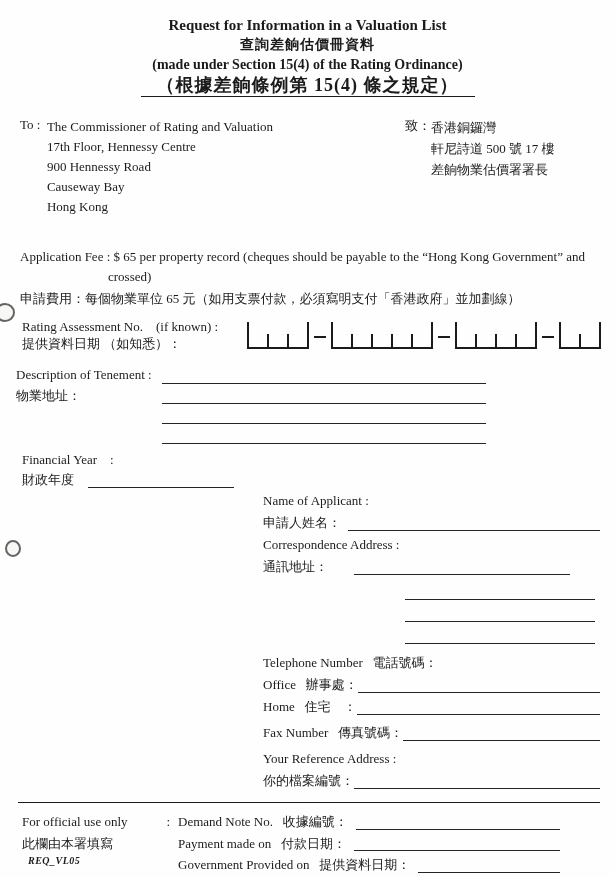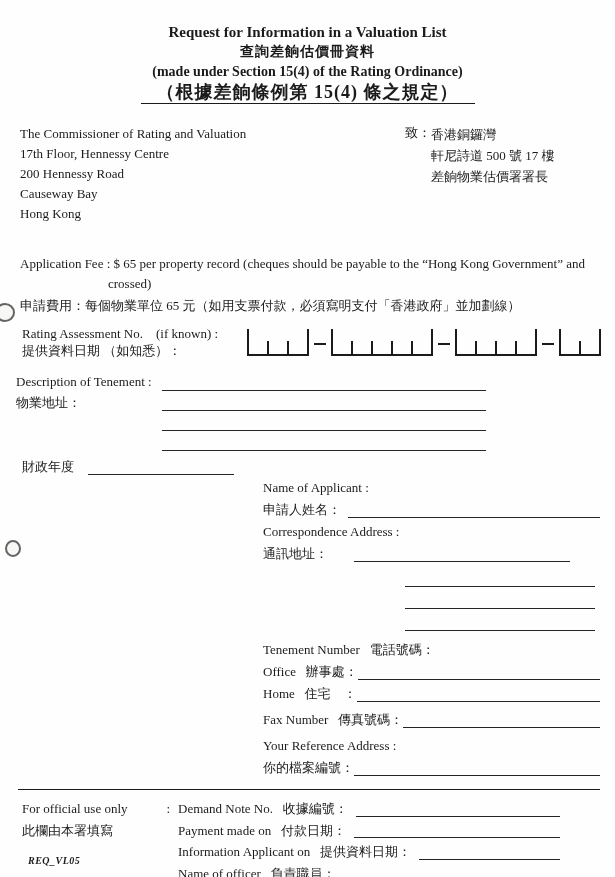--- a/index.html
+++ b/index.html
@@ -8,21 +8,21 @@
     width:615px;height:877px;
     background:#fefefe;
     color:#1b1b1b;
     font-family:"Liberation Serif","DejaVu Serif",serif;
     font-size:13px;
     overflow:hidden;
     box-sizing:border-box;
   }
   .pre{white-space:pre;}
   
-  .hdr{padding-top:22px;text-align:center;line-height:20px;}
+  .hdr{padding-top:15px;text-align:center;line-height:20px;}
   .hdr .t-en{font-size:15px;font-weight:700;}
   .hdr .t-zh{font-size:14px;font-weight:700;letter-spacing:1px;}
   .hdr .s-en{font-size:14px;font-weight:700;}
   .hdr .s-zh{font-size:18px;font-weight:700;display:inline-block;
     border-bottom:1.6px solid #1b1b1b;padding:0 16px 1px 16px;letter-spacing:1px;}
   
   .addr-row{display:flex;justify-content:space-between;margin:20px 20px 0 20px;}
   .hang{display:flex;}
   .hang .lbl{white-space:pre;}
   .hang .lines{line-height:20px;}
@@ -82,24 +82,25 @@
 
   <div class="hdr">
     <div class="t-en">Request for Information in a Valuation List</div>
     <div class="t-zh">查詢差餉估價冊資料</div>
     <div class="s-en">(made under Section 15(4) of the Rating Ordinance)</div>
     <div><span class="s-zh">（根據差餉條例第  15(4)  條之規定）</span></div>
   </div>
 
   <div class="addr-row">
     <div class="hang">
+      <span class="lbl">To :  </span>
       <div class="lines">
         <div>The Commissioner of Rating and Valuation</div>
         <div>17th Floor, Hennessy Centre</div>
-        <div>200 Hennessy Road</div>
+        <div>900 Hennessy Road</div>
         <div>Causeway Bay</div>
         <div>Hong Kong</div>
       </div>
     </div>
     <div class="hang addr-zh">
       <span class="lbl">致：</span>
       <div class="lines">
         <div>香港銅鑼灣</div>
         <div>軒尼詩道 500 號 17 樓</div>
         <div>差餉物業估價署署長</div>
@@ -164,20 +165,21 @@
     </div>
     <div class="rules">
       <div class="rule"></div>
       <div class="rule"></div>
       <div class="rule"></div>
       <div class="rule"></div>
     </div>
   </div>
 
   <div class="finyear">
+    <div class="pre">Financial Year    :</div>
     <div class="row2">
       <span>財政年度</span>
       <span class="fy-rule"></span>
     </div>
   </div>
 
   <div class="blk">
     <div class="line">Name of Applicant :</div>
     <div class="fld">
       <span class="lbl">申請人姓名：  </span>
@@ -189,21 +191,21 @@
       <span class="fill"></span>
     </div>
     <div class="addr-extra" style="margin-right:5px;">
       <div class="rule"></div>
       <div class="rule"></div>
       <div class="rule"></div>
     </div>
   </div>
 
   <div class="blk mt8">
-    <div class="line pre">Tenement Number   電話號碼：</div>
+    <div class="line pre">Telephone Number   電話號碼：</div>
     <div class="fld">
       <span class="lbl">Office   辦事處：</span>
       <span class="fill"></span>
     </div>
     <div class="fld">
       <span class="lbl">Home   住宅    ：</span>
       <span class="fill"></span>
     </div>
     <div class="fld mt4">
       <span class="lbl">Fax Number   傳真號碼：</span>
@@ -228,21 +230,21 @@
     <div class="rows">
       <div class="fld">
         <span class="lbl">Demand Note No.   收據編號：</span>
         <span class="fill"></span>
       </div>
       <div class="fld">
         <span class="lbl">Payment made on   付款日期：</span>
         <span class="fill"></span>
       </div>
       <div class="fld">
-        <span class="lbl">Information Applicant on   提供資料日期：</span>
+        <span class="lbl">Government Provided on   提供資料日期：</span>
         <span class="fill"></span>
       </div>
       <div class="fld">
         <span class="lbl">Name of officer   負責職員：</span>
 
       </div>
 
     </div>
   </div>
 

